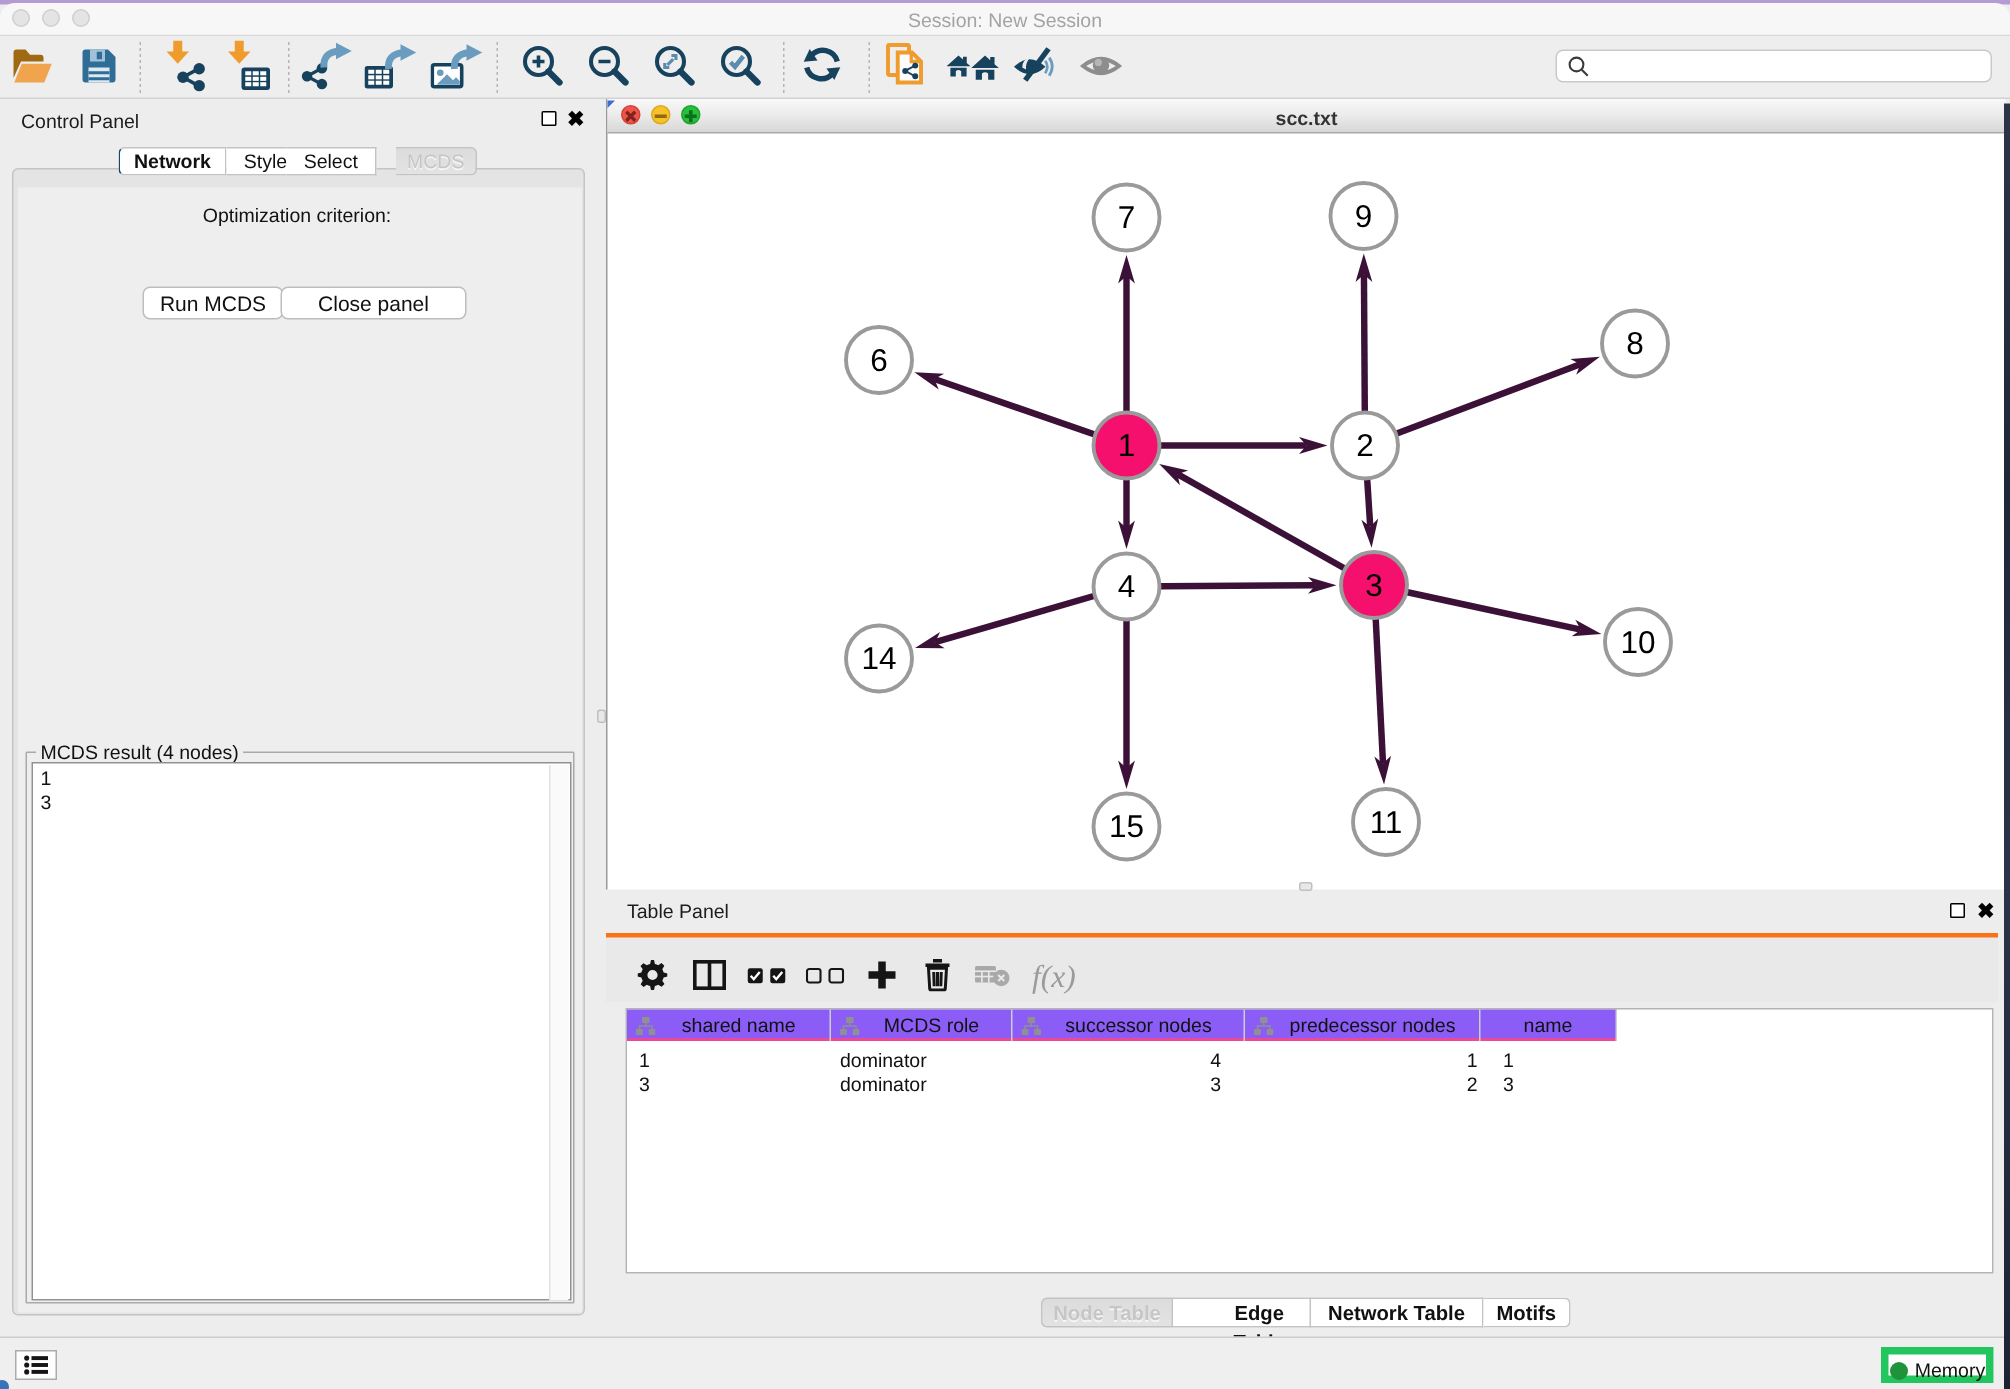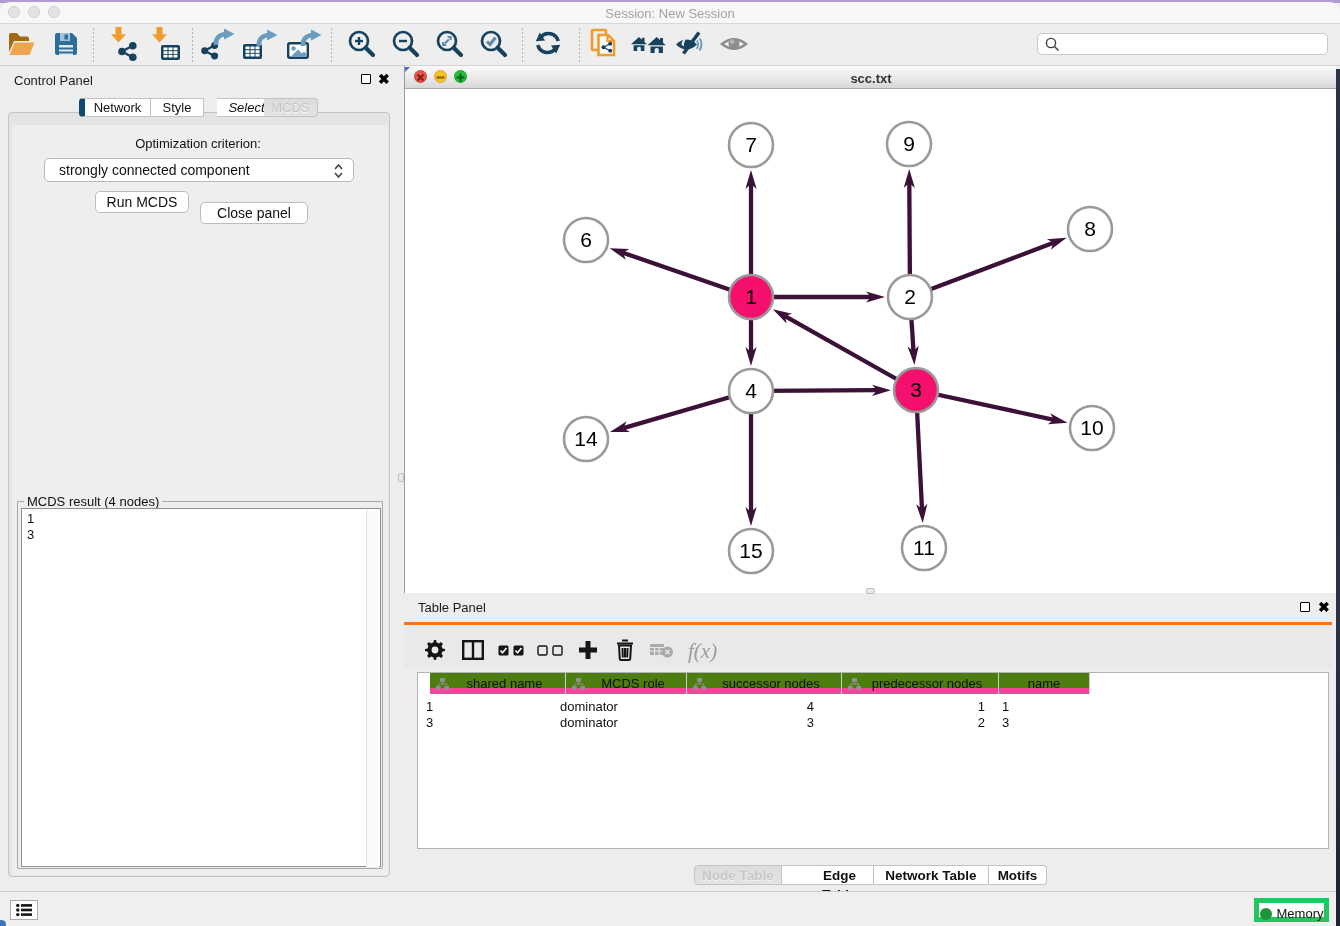--- a/index.html
+++ b/index.html
@@ -16,21 +16,21 @@
 .ticon { position:absolute; top:5px; }
 #searchbox { position:absolute; left:1037px; top:9px; width:291px; height:22px; background:#fff; border:1px solid #c9c9c9; border-radius:5px; }
 
 
 #cpanel { top:66px; left:0; width:396px; height:825px; background:#ededed; }
 #cpanel h1 { position:absolute; left:14px; top:7px; font-size:13px; font-weight:normal; color:#1c1c1c; }
 .floatbtn { position:absolute; width:10px; height:10px; border:1.6px solid #000; background:#fff; border-radius:1px; }
 .closex { position:absolute; font-size:14px; font-weight:bold; color:#000; line-height:10px; }
 #ctabs { position:absolute; left:79px; top:32px; height:19px; z-index:2; }
 .tab { position:absolute; top:0; height:19px; background:#fff; border:1px solid #c3c3c3; border-left:none; font-size:13px; color:#111; text-align:center; line-height:18px; }
-.tab.first { border-left:6px solid #0c4a6e; border-radius:4px 0 0 4px; }
+.tab.first { border-left:1px solid #0c4a6e; border-radius:4px 0 0 4px;font-weight:bold; }
 .tab.last { border-radius:0 4px 4px 0; }
 .tab.sel { background:linear-gradient(#dcdcdc,#e3e3e3); color:#c6c6c6; text-shadow:0 1px 0 #f5f5f5; }
 #cpane { position:absolute; left:8px; top:46px; width:382px; height:765px; background:#e4e4e4; border:1px solid #c4c4c4; border-radius:4px; }
 #cpaneinner { position:absolute; left:3px; top:12px; width:376px; height:750px; background:#eeeeee; }
 #optlabel { position:absolute; left:0; top:70px; width:396px; text-align:center; font-size:13px; color:#111; }
 #combo { position:absolute; left:44px; top:92px; width:310px; height:24px; background:#fff; border:1px solid #b9b9b9; border-radius:5px; font-size:14px; color:#111; line-height:22px; padding-left:14px; }
 .btn { position:absolute; top:125px; height:22px; background:#fff; border:1px solid #bdbdbd; border-radius:5px; font-size:14px; color:#111; text-align:center; line-height:20px; }
 #fieldset { position:absolute; left:17px; top:435px; width:366px; height:368px; border:1px solid #a9a9a9; border-radius:1px; }
 #legend { position:absolute; left:6px; top:-8px; background:#eeeeee; padding:0 3px; font-size:13px; color:#111; }
 #resultbox { position:absolute; left:3px; top:6px; width:360px; height:359px; background:#fff; border:1px solid #919191; }
@@ -42,21 +42,21 @@
 #scctitle { position:absolute; left:0; top:0; width:932px; height:23px; background:linear-gradient(#f7f7f7, #ececec 45%, #d7d7d7); border-top:1px solid #fafafa; border-bottom:1px solid #a9a9a9; }
 #scctitle .tl { position:absolute; top:3px; width:13px; height:13px; border-radius:50%; text-align:center; font-weight:bold; font-size:11px; line-height:13px; }
 #scctitle span.cap { position:absolute; top:4px; width:932px; text-align:center; font-size:13px; font-weight:bold; color:#333; display:block; }
 #graph { position:absolute; left:0; top:23px; }
 
 
 #tpanel { top:597px; left:396px; width:944px; height:294px; background:#ededed; }
 #tpanel h1 { position:absolute; left:22px; top:3px; font-size:13px; font-weight:normal; color:#1c1c1c; }
 #ttoolbar { position:absolute; left:8px; top:25px; width:928px; height:46px; background:#e9e9e9; border-top:3px solid #f97316; }
 #tablebox { position:absolute; left:21px; top:75px; width:912px; height:177px; background:#fff; border:1px solid #b3b3b3; }
-#thead { position:absolute; left:12px; top:0; width:660px; height:21px; background:#4d7c0f; border-bottom:6px solid #ec4899; }
+#thead { position:absolute; left:0; top:0; width:660px; height:21px; background:#8b5cf6; border-bottom:2px solid #ec4899; }
 .hcell { position:absolute; top:0; height:21px; border-right:1px solid #cdcdcd; font-size:13px; color:#111; text-align:center; line-height:21px; }
 .rowtext { position:absolute; font-size:13px; color:#111; }
 #btabs { position:absolute; left:298px; top:268px; height:20px; }
 .btab { position:absolute; top:0; height:20px; background:#fff; border:1px solid #c3c3c3; border-left:none; font-size:13.5px; font-weight:bold; color:#111; text-align:center; line-height:19px; }
 
 
 #statusbar { top:891px; left:0; width:1340px; height:35px; background:#efefef; border-top:1px solid #cccccc; }
 #listbtn { position:absolute; left:10px; top:8px; width:28px; height:20px; background:#fdfdfd; border:1px solid #ababab; }
 #membtn { position:absolute; left:1254px; top:6px; width:75px; height:24px; background:#fdfdfd; border:5px solid #22c55e; font-size:13px; color:#111; text-align:center; line-height:22px; }
 #membtn i { display:inline-block; width:12px; height:12px; border-radius:50%; background:#1f9339; margin-right:5px; vertical-align:-2px; font-style:normal; }
@@ -237,33 +237,29 @@
     </div>
   </div>
 
 <div class="abs" id="cpanel">
   <h1>Control Panel</h1>
   <div class="floatbtn" style="left:361px; top:8px;"></div>
   <div class="closex" style="left:378px; top:8px;">✖</div>
   <div id="ctabs">
     <div class="tab first" style="left:0; width:72px;">Network</div>
     <div class="tab" style="left:72px; width:53px;">Style</div>
-    <div class="tab" style="left:138px; width:60px;font-style:italic;">Select</div>
+    <div class="tab" style="left:112px; width:60px;">Select</div>
     <div class="tab sel last" style="left:185px; width:54px;">MCDS</div>
   </div>
   <div id="cpane">
       <div id="cpaneinner"></div>
     </div>
   <div id="optlabel">Optimization criterion:</div>
-  <div id="combo">strongly connected component<svg width="9" height="14" viewBox="0 0 9 14" style="position:absolute;right:10px;top:5px;">
-        <path d="M1 5 L4.5 1 L8 5" fill="none" stroke="#444" stroke-width="1.6"></path>
-        <path d="M1 9 L4.5 13 L8 9" fill="none" stroke="#444" stroke-width="1.6"></path>
-      </svg></div>
   <div class="btn" style="left:95px; width:94px;">Run MCDS</div>
-  <div class="btn" style="left:200px; width:108px;margin-top:11px;">Close panel</div>
+  <div class="btn" style="left:187px; width:124px;">Close panel</div>
   <div id="fieldset">
     <div id="legend">MCDS result (4 nodes)</div>
     <div id="resultbox">
         <pre>1
 3</pre>
         <div id="rscroll"></div>
       </div>
   </div>
 </div>
 

